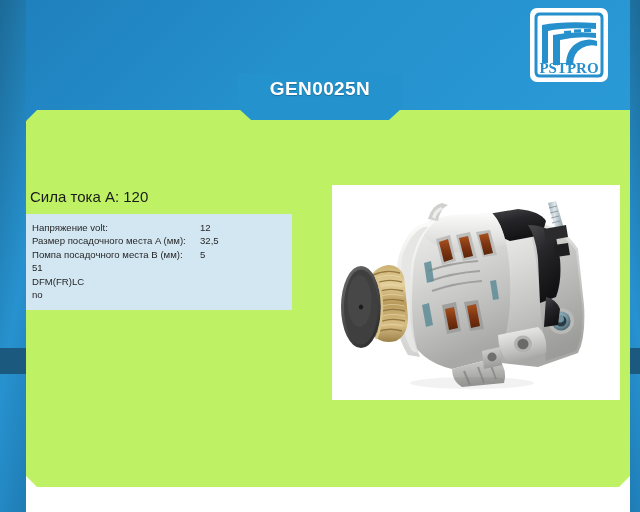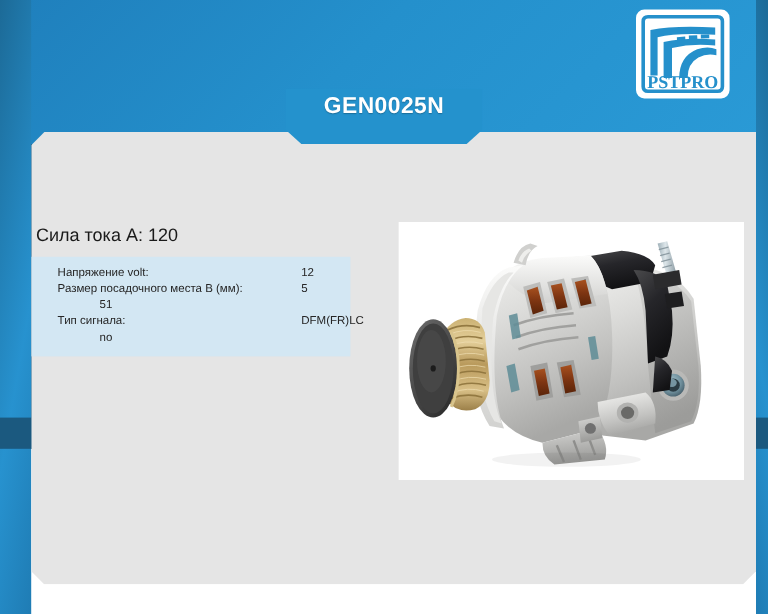--- a/index.html
+++ b/index.html
@@ -57,21 +57,21 @@
     background: #1b597f;
   }
 
   
   .card {
     position: absolute;
     left: 26px;
     top: 110px;
     width: 604px;
     height: 377px;
-    background: #e5e5e5;
+    background: #bef264;
     clip-path: polygon(
       11px 0,
       100% 0,
       100% calc(100% - 11px),
       calc(100% - 11px) 100%,
       11px 100%,
       0 calc(100% - 11px),
       0 11px
     );
   }
@@ -129,32 +129,32 @@
   }
   .spec-heading {
     font-size: 15px;
     color: #1a1a1a;
     padding-left: 4px;
     padding-bottom: 9px;
     white-space: nowrap;
   }
   .spec-table {
     background: #d3e7f3;
-    padding: 7px 6px 9px 22px;
+    padding: 7px 6px 9px 6px;
     width: 266px;
   }
   .spec-row {
     display: flex;
     font-size: 9.6px;
     color: #262626;
     line-height: 13.4px;
     white-space: nowrap;
   }
   .spec-label { width: 168px; flex: none; }
-  .spec-value { flex: 1; margin-left: 35px; }
+  .spec-value { flex: 1; }
 
   
   .product {
     position: absolute;
     left: 332px;
     top: 185px;
     width: 288px;
     height: 215px;
   }
   .product svg { display: block; width: 100%; height: 100%; }
@@ -197,28 +197,31 @@
 
     <div class="spec-wrap">
       <div class="spec-heading">Сила тока A: 120</div>
 
       <div class="spec-table">
         <div class="spec-row">
           <span class="spec-label">Напряжение volt:</span>
           <span class="spec-value">12</span>
         </div>
         <div class="spec-row">
-          <span class="spec-label">Размер посадочного места B (мм):</span>
+          <span class="spec-label">Размер посадочного места A (мм):</span>
+          <span class="spec-value">32,5</span>
+        </div>
+        <div class="spec-row">
+          <span class="spec-label">Помпа посадочного места B (мм):</span>
           <span class="spec-value">5</span>
         </div>
         <div class="spec-row">
           <span class="spec-value">51</span>
         </div>
         <div class="spec-row">
-          <span class="spec-label">Тип сигнала:</span>
           <span class="spec-value">DFM(FR)LC</span>
         </div>
         <div class="spec-row">
           <span class="spec-value">no</span>
         </div>
       </div>
     </div>
   </div>
 
   <div class="title-tab">

